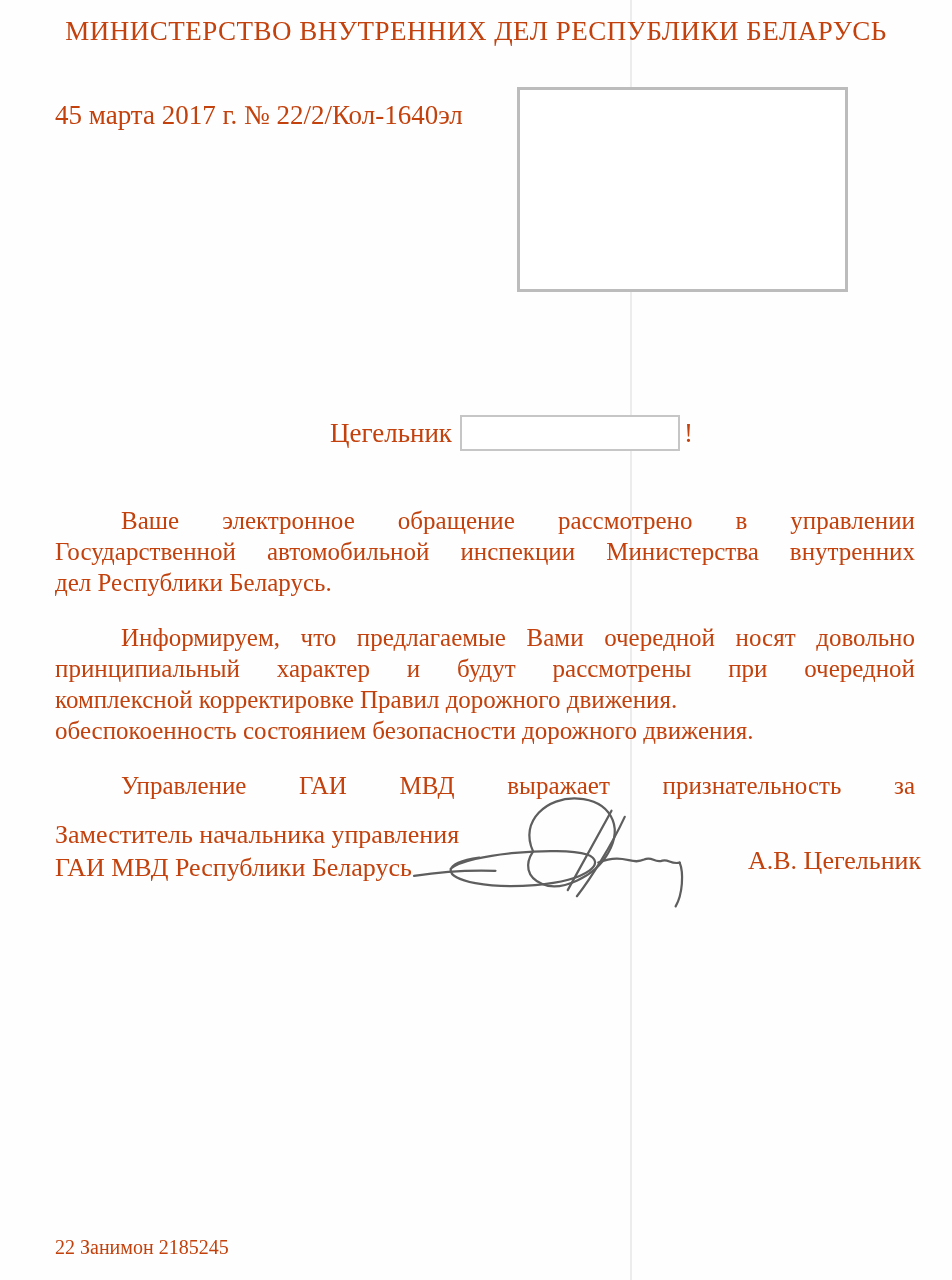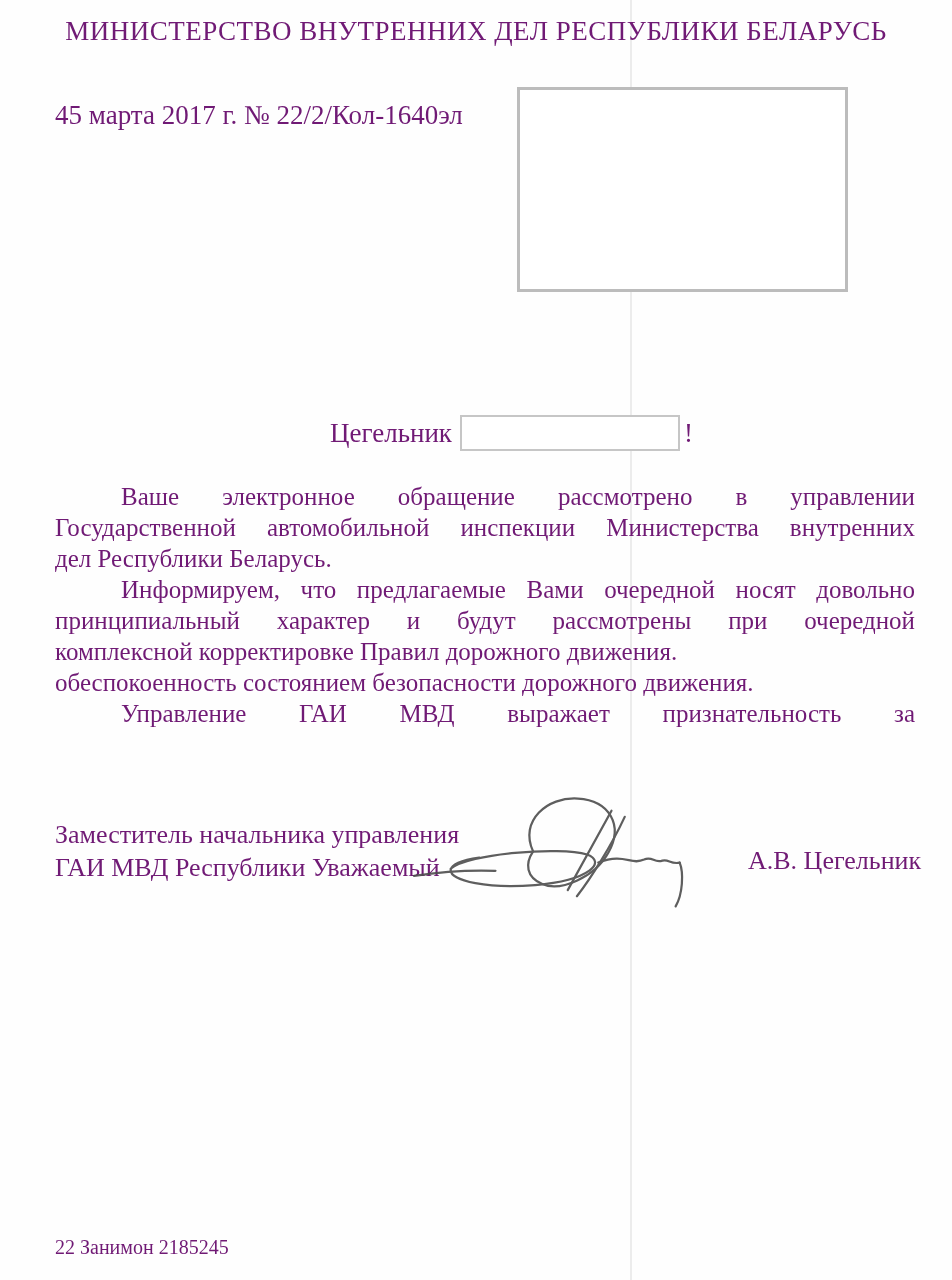--- a/index.html
+++ b/index.html
@@ -7,21 +7,21 @@
     padding: 0;
     background: #ffffff;
   }
   .page {
     position: relative;
     width: 952px;
     height: 1280px;
     background: #fefefe;
     overflow: hidden;
     font-family: "Liberation Serif", "DejaVu Serif", serif;
-    color: #701a75;
+    color: #c2410c;
   }
   .fold-line {
     position: absolute;
     left: 630px;
     top: 0;
     width: 2px;
     height: 1280px;
     background: #ececec;
   }
   .letterhead {
@@ -75,21 +75,21 @@
     font-size: 25px;
   }
   .bline {
     line-height: 31px;
     height: 31px;
     text-align: justify;
     text-align-last: justify;
     white-space: nowrap;
     overflow: hidden;
   }
-  .bline.first { padding-left: 66px; }
+  .bline.first { padding-left: 66px; margin-top: 24px; }
   .bline.last {
     text-align: left;
     text-align-last: left;
   }
   .sign-title {
     position: absolute;
     left: 55px;
     top: 818px;
     font-size: 26px;
     line-height: 33px;
@@ -142,21 +142,21 @@
     <div class="bline last">дел Республики Беларусь.</div>
     <div class="bline first">Информируем, что предлагаемые Вами очередной носят довольно</div>
     <div class="bline">принципиальный характер и будут рассмотрены при очередной</div>
     <div class="bline last">комплексной корректировке Правил дорожного движения.</div>
     <div class="bline last">обеспокоенность состоянием безопасности дорожного движения.</div>
     <div class="bline first">Управление ГАИ МВД выражает признательность за</div>
   </div>
 
   <div class="sign-title">
     <div>Заместитель начальника управления</div>
-    <div>ГАИ МВД Республики Уважаемый</div>
+    <div>ГАИ МВД Республики Беларусь</div>
   </div>
 
   <svg class="sign-ink" viewBox="0 0 280 125" fill="none" xmlns="http://www.w3.org/2000/svg">
     <g stroke="#4d4d4d" stroke-width="2.2" stroke-linecap="round" fill="none" opacity="0.9">
       <path d="M2,84 C28,80 55,78 82,79"></path>
       <path d="M38,77 C55,62 145,55 172,63 C191,70 176,88 121,93 C76,97 37,89 38,78 C39,72 52,68 66,66"></path>
       <path d="M119,60 C105,30 133,6 163,8 C194,10 208,34 193,61 C180,85 146,100 128,92 C112,85 111,72 119,60"></path>
       <path d="M196,20 L153,98"></path>
       <path d="M209,26 C196,54 176,86 162,104"></path>
       <path d="M183,71 C209,61 215,74 228,68 C236,64 238,72 246,69 C252,67 254,73 263,71"></path>

